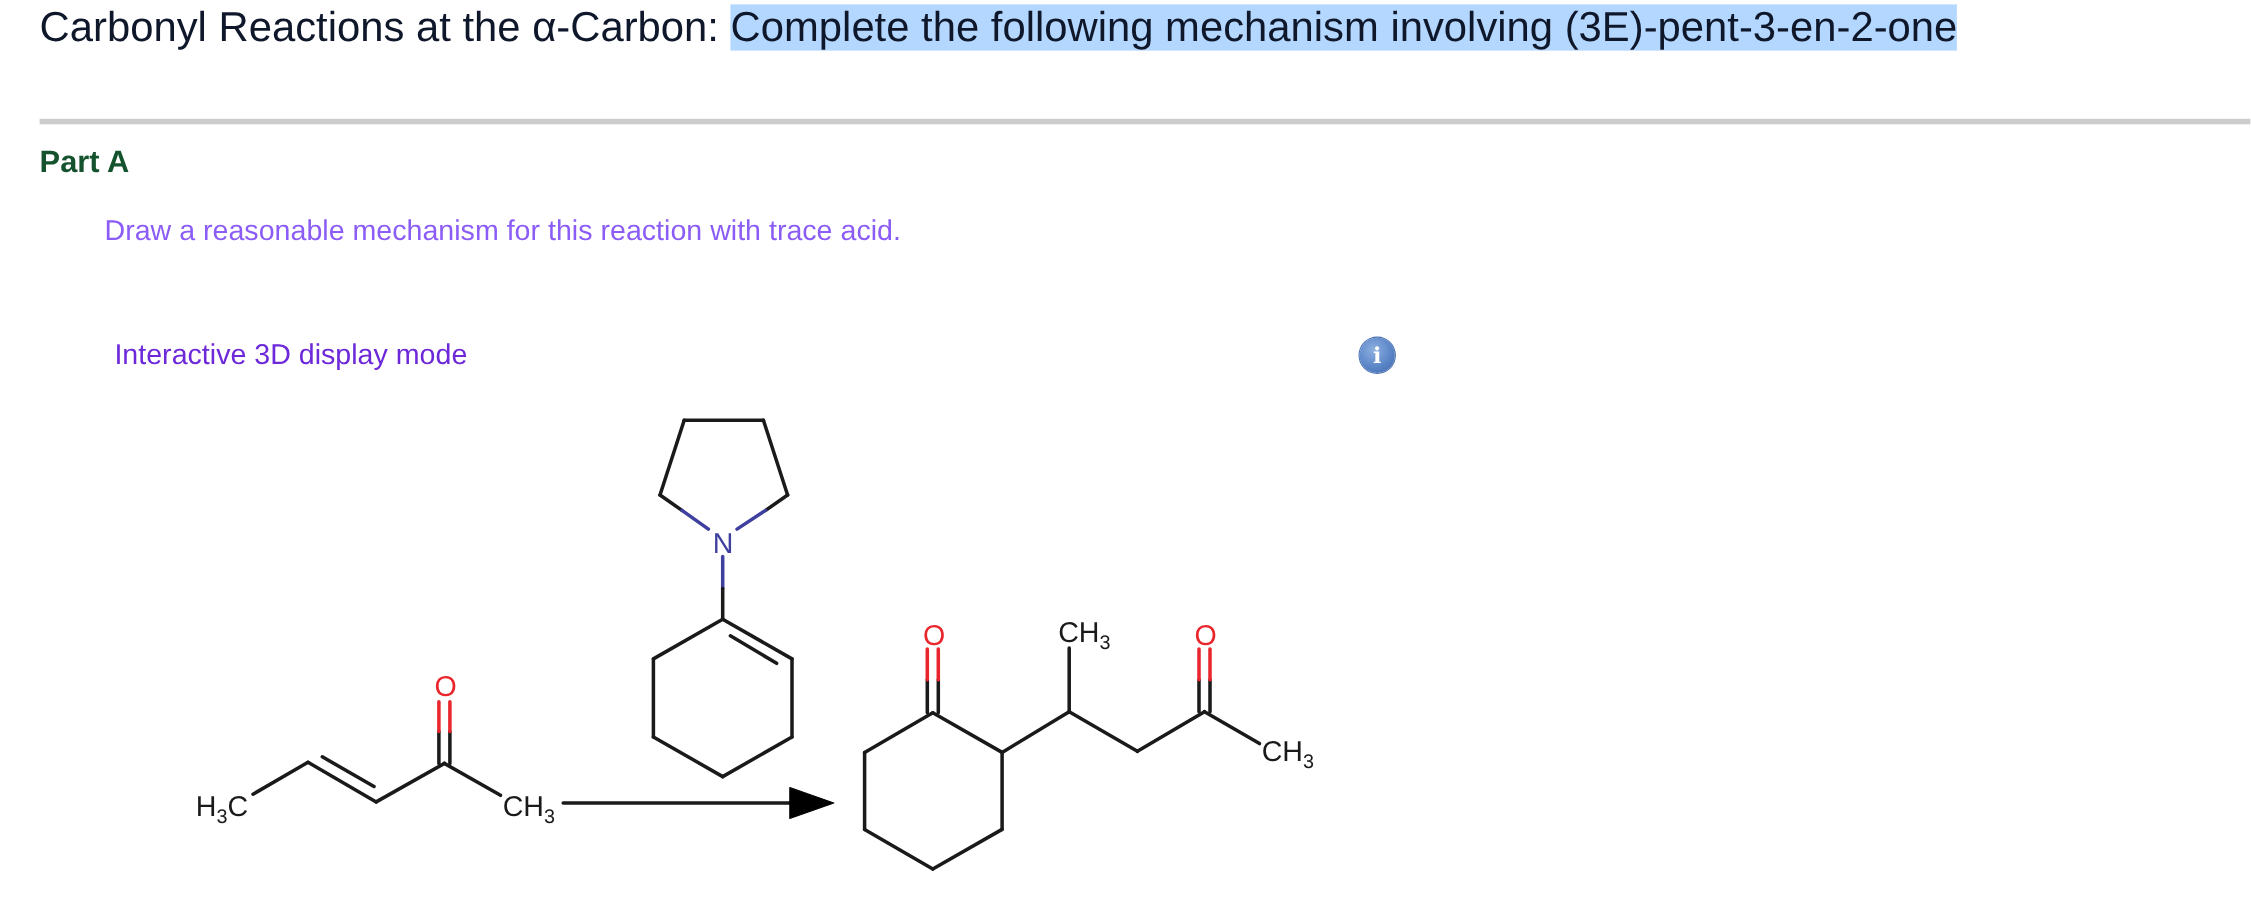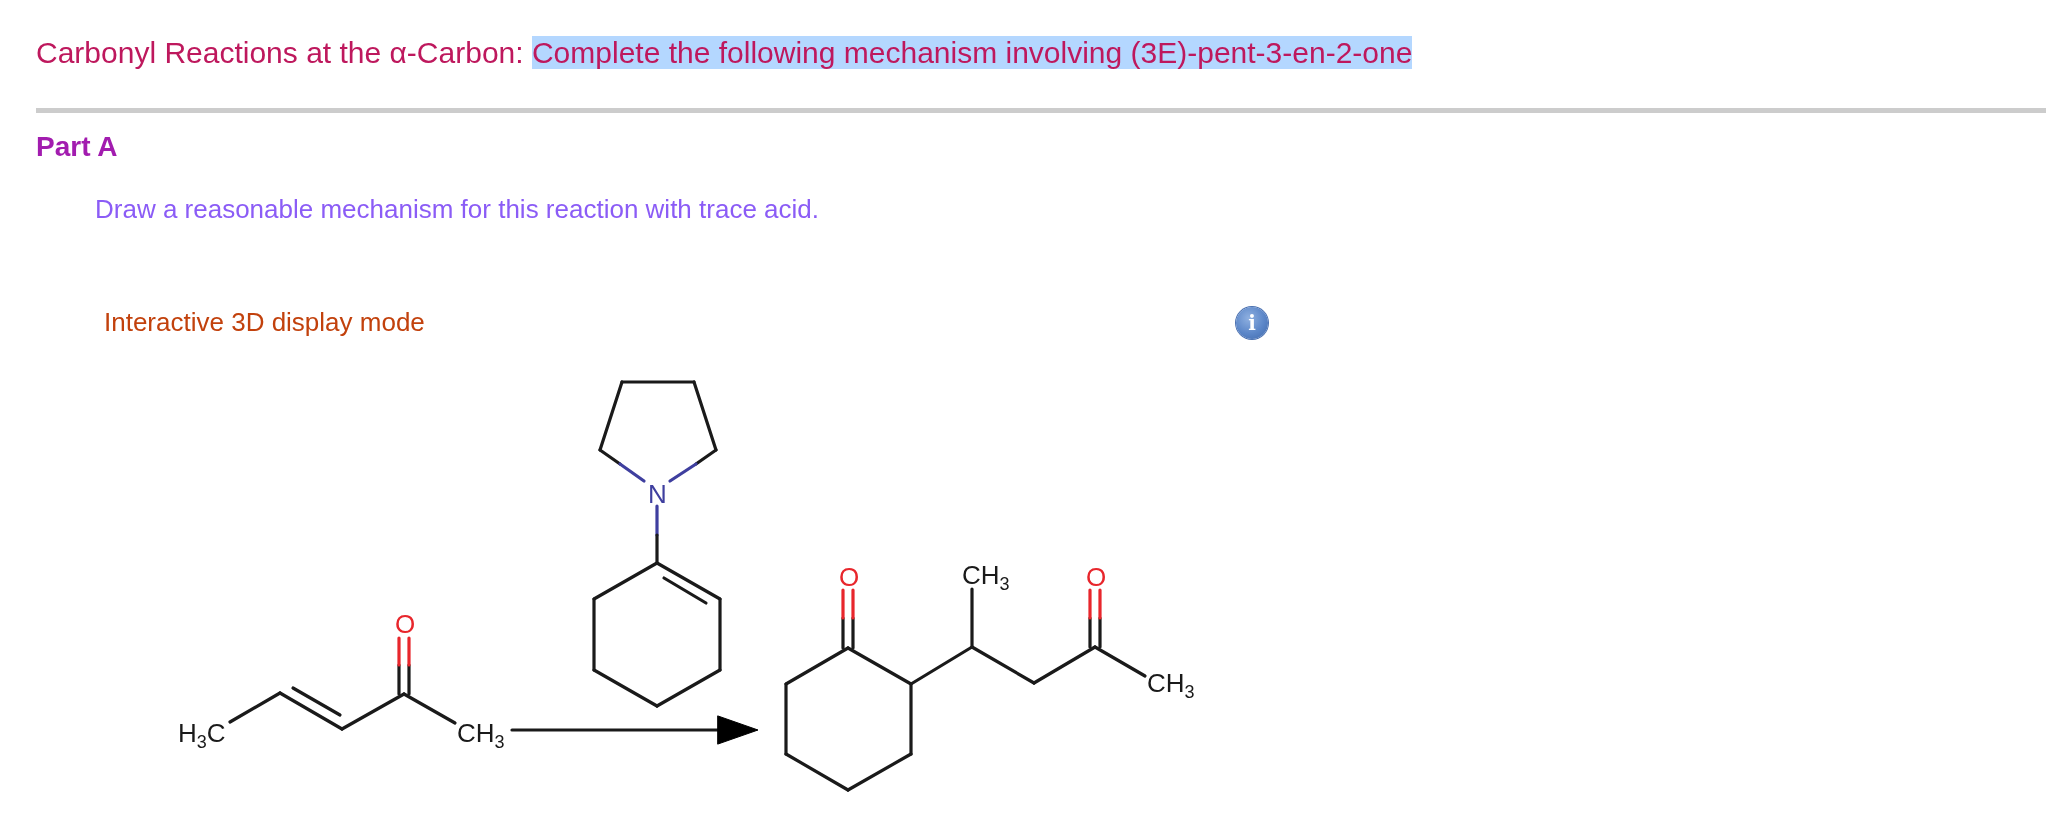--- a/index.html
+++ b/index.html
@@ -14,57 +14,56 @@
       position: relative;
       font-family: "Liberation Sans", sans-serif;
       color: #000;
     }
     .page-title {
       position: absolute;
       left: 36px;
       top: 0px;
       height: 52px;
       line-height: 50px;
-      font-size: 30px;
+      font-size: 38px;
       white-space: nowrap;
-      color: #be185d;
-      margin-top: 28px;
+      color: #0f172a;
     }
     .title-highlight {
       background: #b4d7ff;
     }
     .divider {
       position: absolute;
       left: 36px;
       right: 0;
       top: 108px;
       height: 5px;
       background: #cccccc;
     }
     .part-title {
       position: absolute;
       left: 36px;
       top: 131px;
       font-size: 28px;
       font-weight: bold;
-      color: #a21caf;
+      color: #14532d;
     }
     .prompt {
       position: absolute;
       left: 95px;
       top: 194px;
       font-size: 26px;
       color: #8b5cf6;
     }
     .display-mode {
       position: absolute;
       left: 104px;
       top: 307px;
       font-size: 26px;
-      color: #c2410c;
+      color: #6d28d9;
     }
     .info-button {
       position: absolute;
       left: 1236px;
       top: 307px;
       width: 32px;
       height: 32px;
       border-radius: 50%;
       background: radial-gradient(circle at 40% 35%, #8fb0e0 0%, #5b86c8 55%, #3f68aa 100%);
       box-shadow: 0 0 0 1px #4a70b0;

